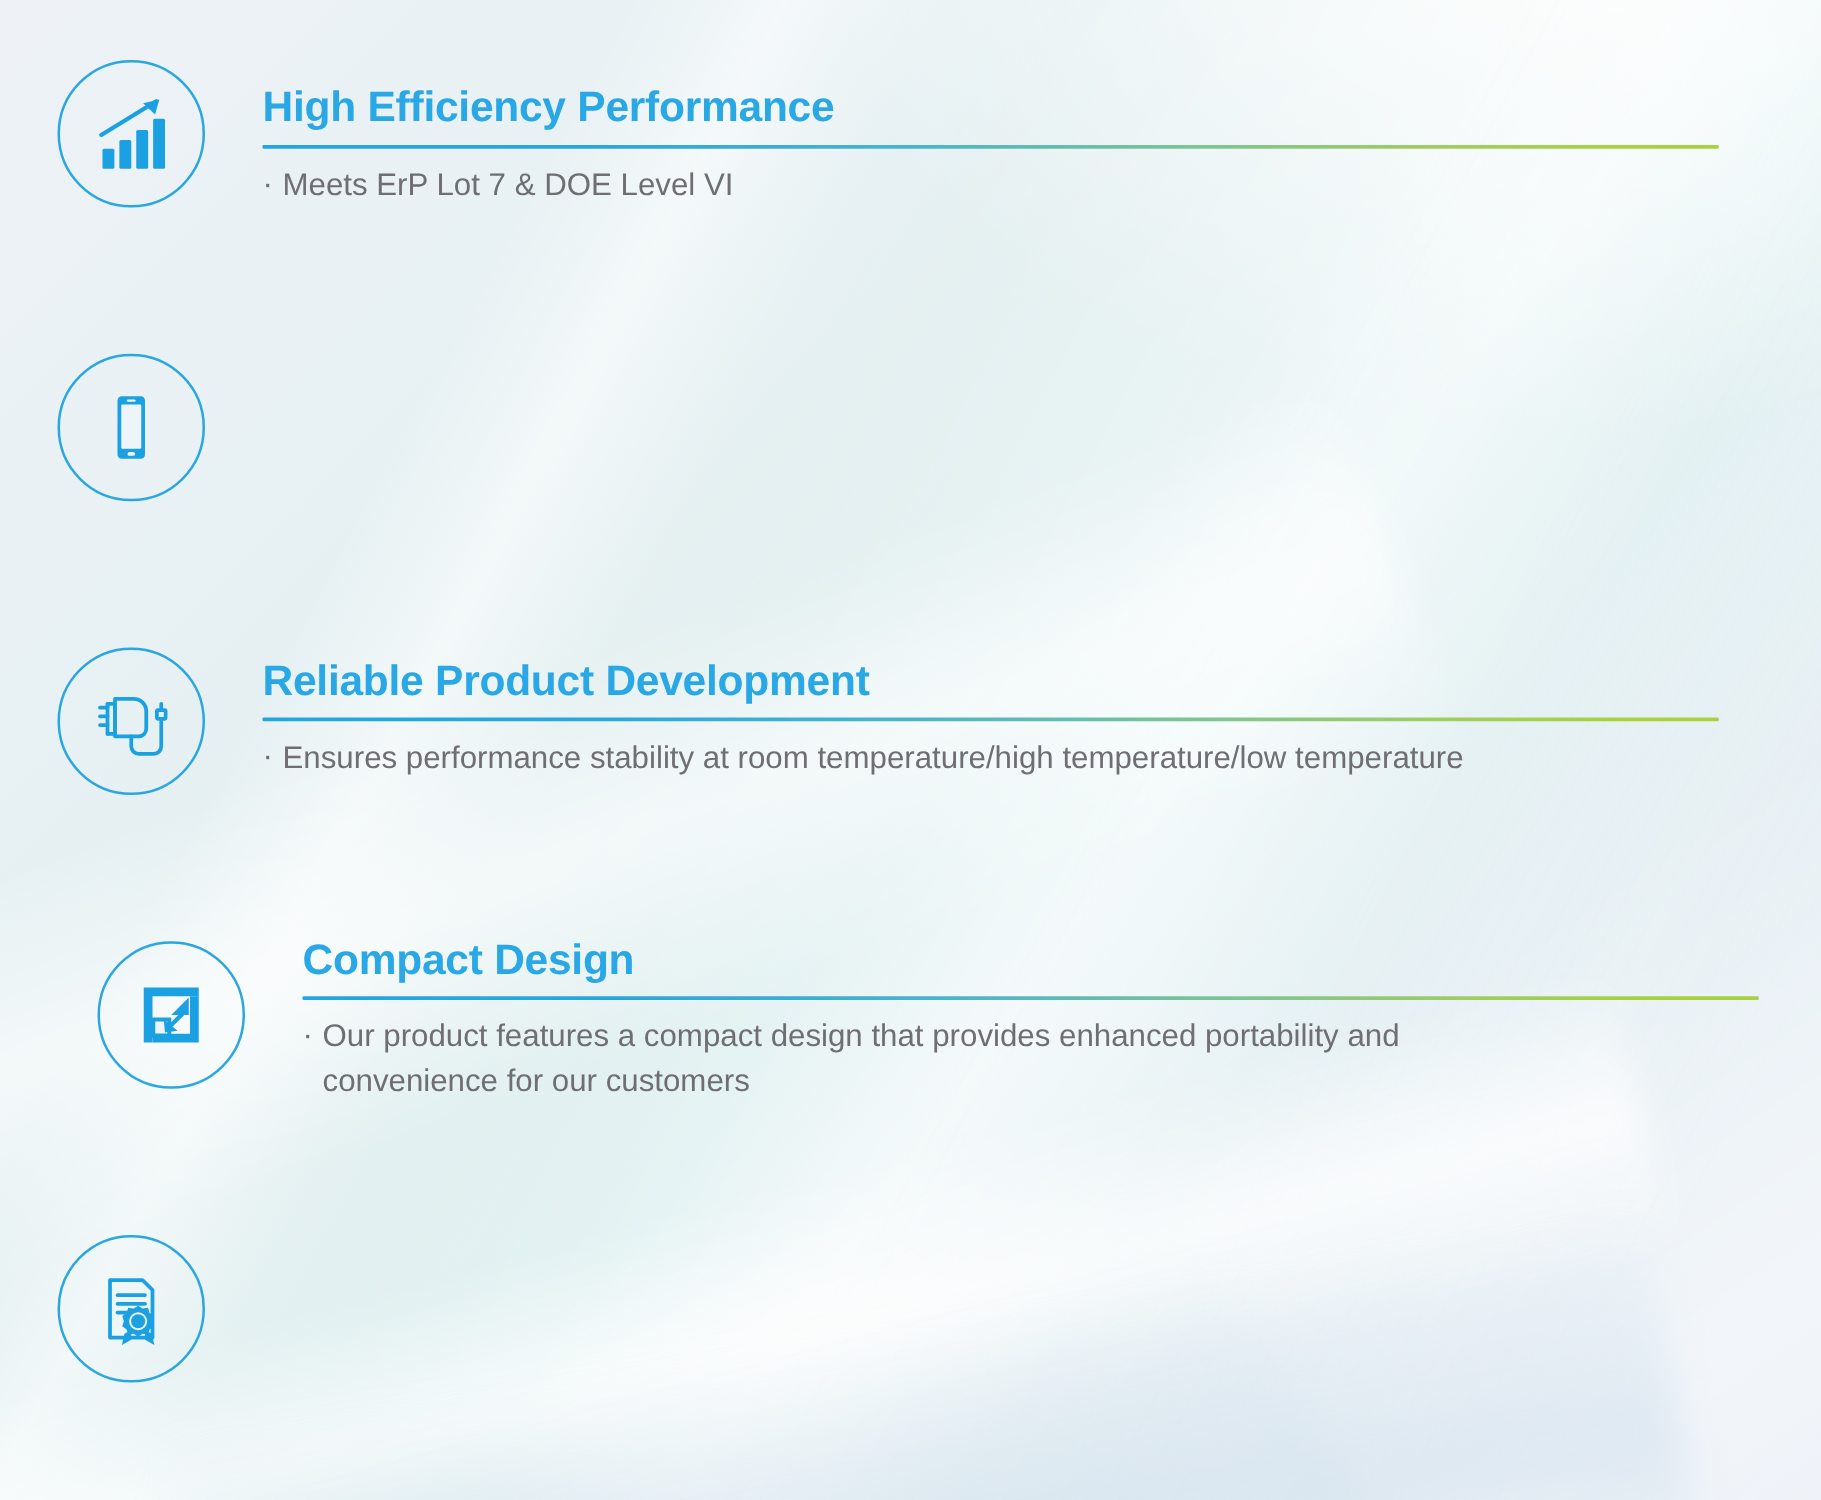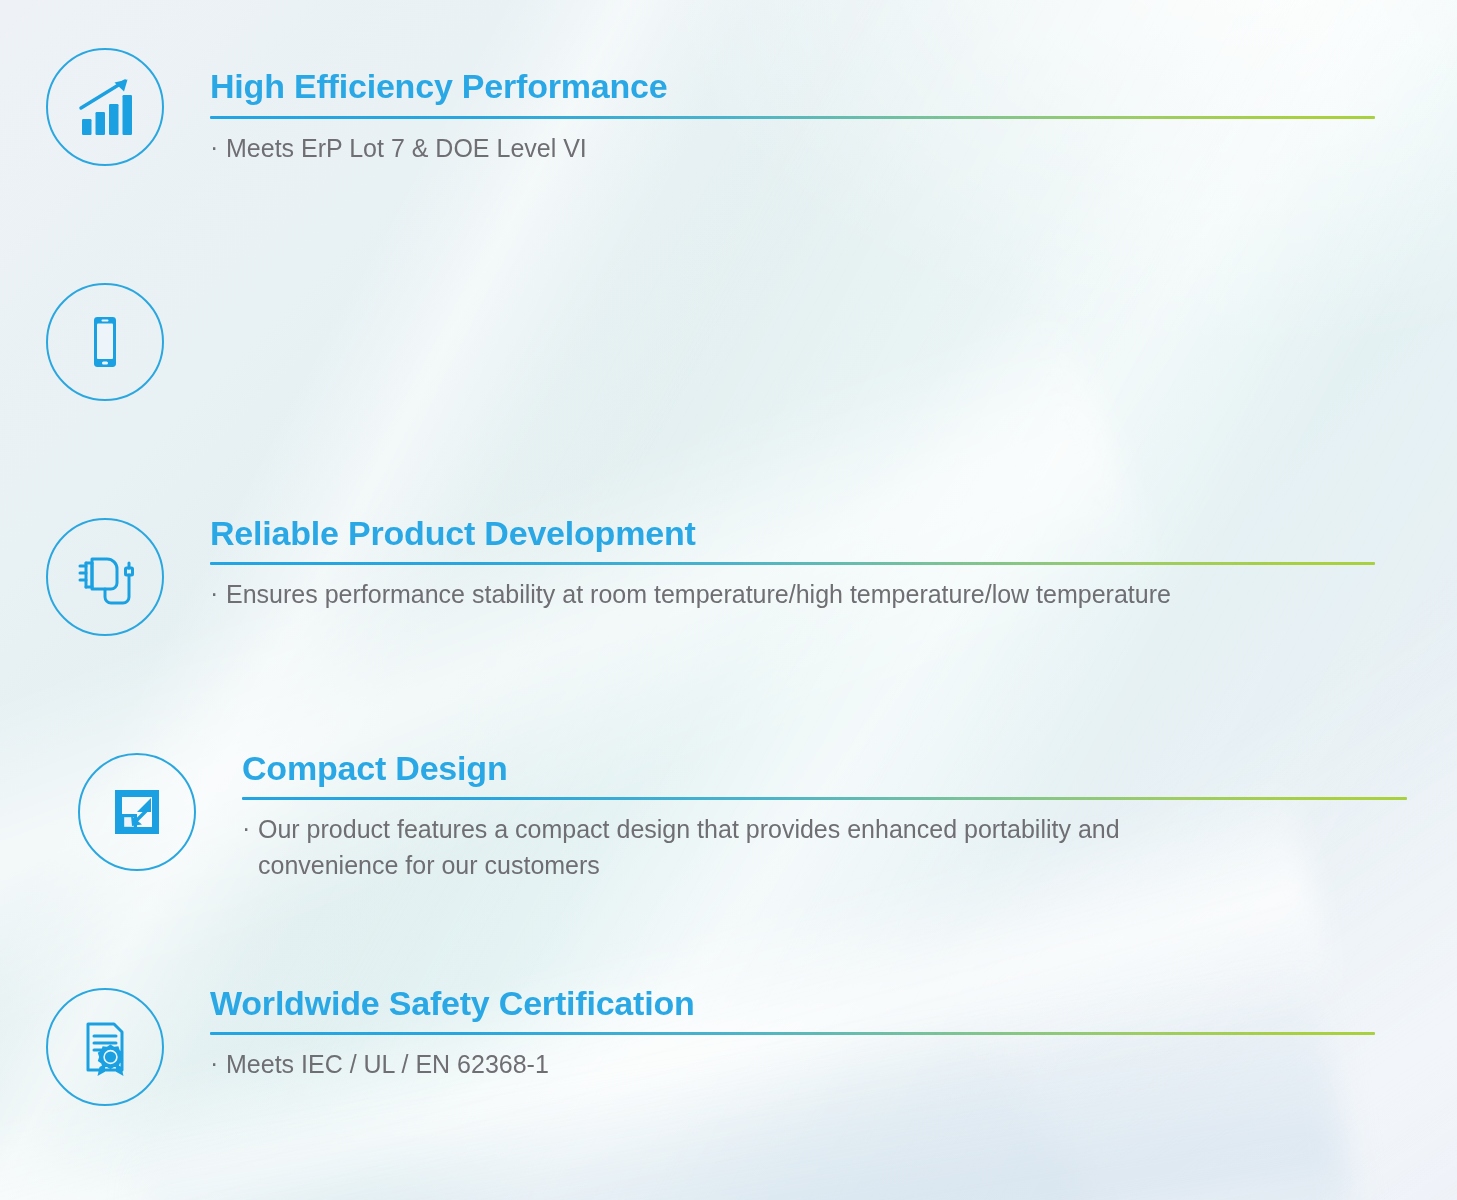--- a/index.html
+++ b/index.html
@@ -192,21 +192,21 @@
     top: -1px;
     color: #6e6e73;
   }
   .bullets li .cont {
     display: block;
   }
 
   
   #row-0 { top: 44px; align-items: flex-end; }
   #row-1 { top: 279px; }
-  #row-2 { top: 514px; }
+  #row-2 { top: 514px; align-items: center; }
   #row-3 { top: 749px; padding-left: 32px; }
   #row-4 { top: 984px; }
 </style>
 </head>
 <body>
 
 <div id="page">
 
   <div class="streak streak-c"></div>
   <div class="streak streak-a"></div>
@@ -333,25 +333,16 @@
               <path d="M47 53 l5.5 3 l2 9 l-7.5 -4.2 Z"></path>
             </g>
             <g transform="translate(41.5,47)">
               <path d="M0 -13.5 L3.6 -11.2 L7.9 -11.8 L9.2 -7.7 L12.7 -5.2 L11.4 -1.1 L12.7 3 L9.2 5.5 L7.9 9.6 L3.6 9 L0 11.3 L-3.6 9 L-7.9 9.6 L-9.2 5.5 L-12.7 3 L-11.4 -1.1 L-12.7 -5.2 L-9.2 -7.7 L-7.9 -11.8 L-3.6 -11.2 Z" fill="#1ba1e2"></path>
               <circle cx="0" cy="-1" r="7.2" fill="#eef5fa"></circle>
               <circle cx="0" cy="-1" r="5.6" fill="#1ba1e2"></circle>
             </g>
           </svg>
         </div>
       </div>
-      <div class="text-cell">
-        <div class="feature-title">Worldwide Safety Certification</div>
-        <div class="feature-rule"></div>
-        <ul class="bullets">
-          <li>
-            <span>Meets IEC / UL / EN 62368-1</span>
-          </li>
-        </ul>
-      </div>
     </div>
 
   </div>
 </div>
 
 </body></html>

